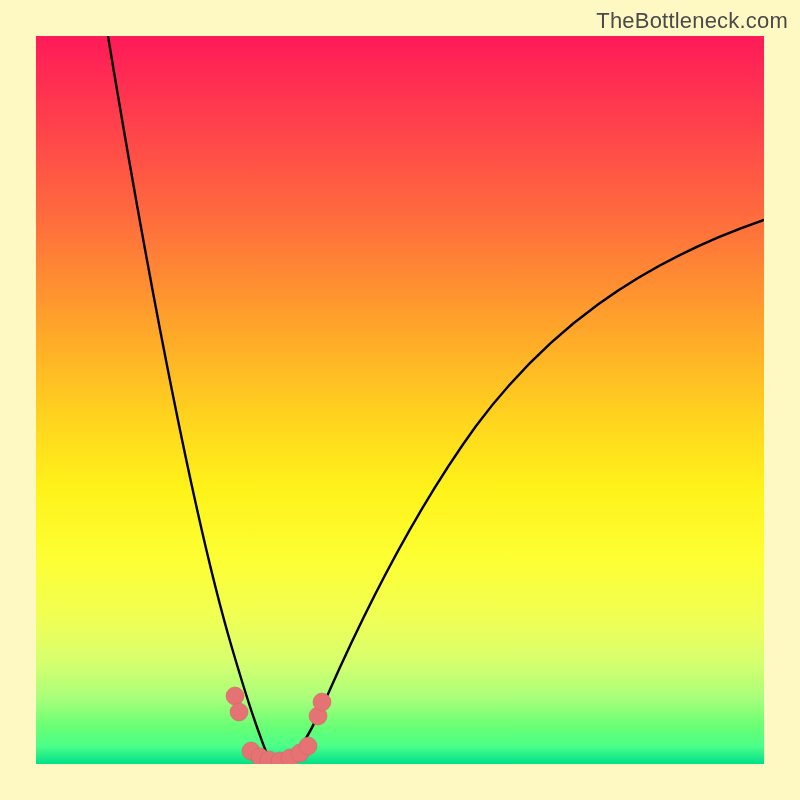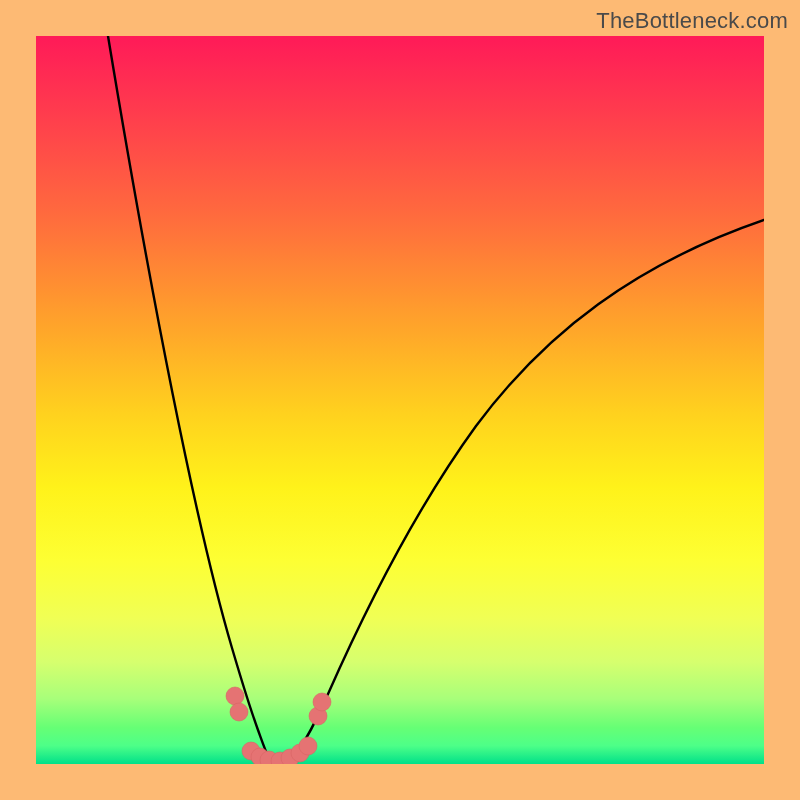--- a/index.html
+++ b/index.html
@@ -8,21 +8,21 @@
     width: 800px;
     height: 800px;
     background: #000;
     overflow: hidden;
     font-family: Arial, Helvetica, sans-serif;
   }
   .frame {
     position: relative;
     width: 800px;
     height: 800px;
-    background: #fdba74;
+    background: #fef9c3;
   }
   .plot {
     position: absolute;
     left: 36px;
     top: 36px;
     width: 728px;
     height: 728px;
     
     background: linear-gradient(to bottom,
       #ff1a58 0%,

